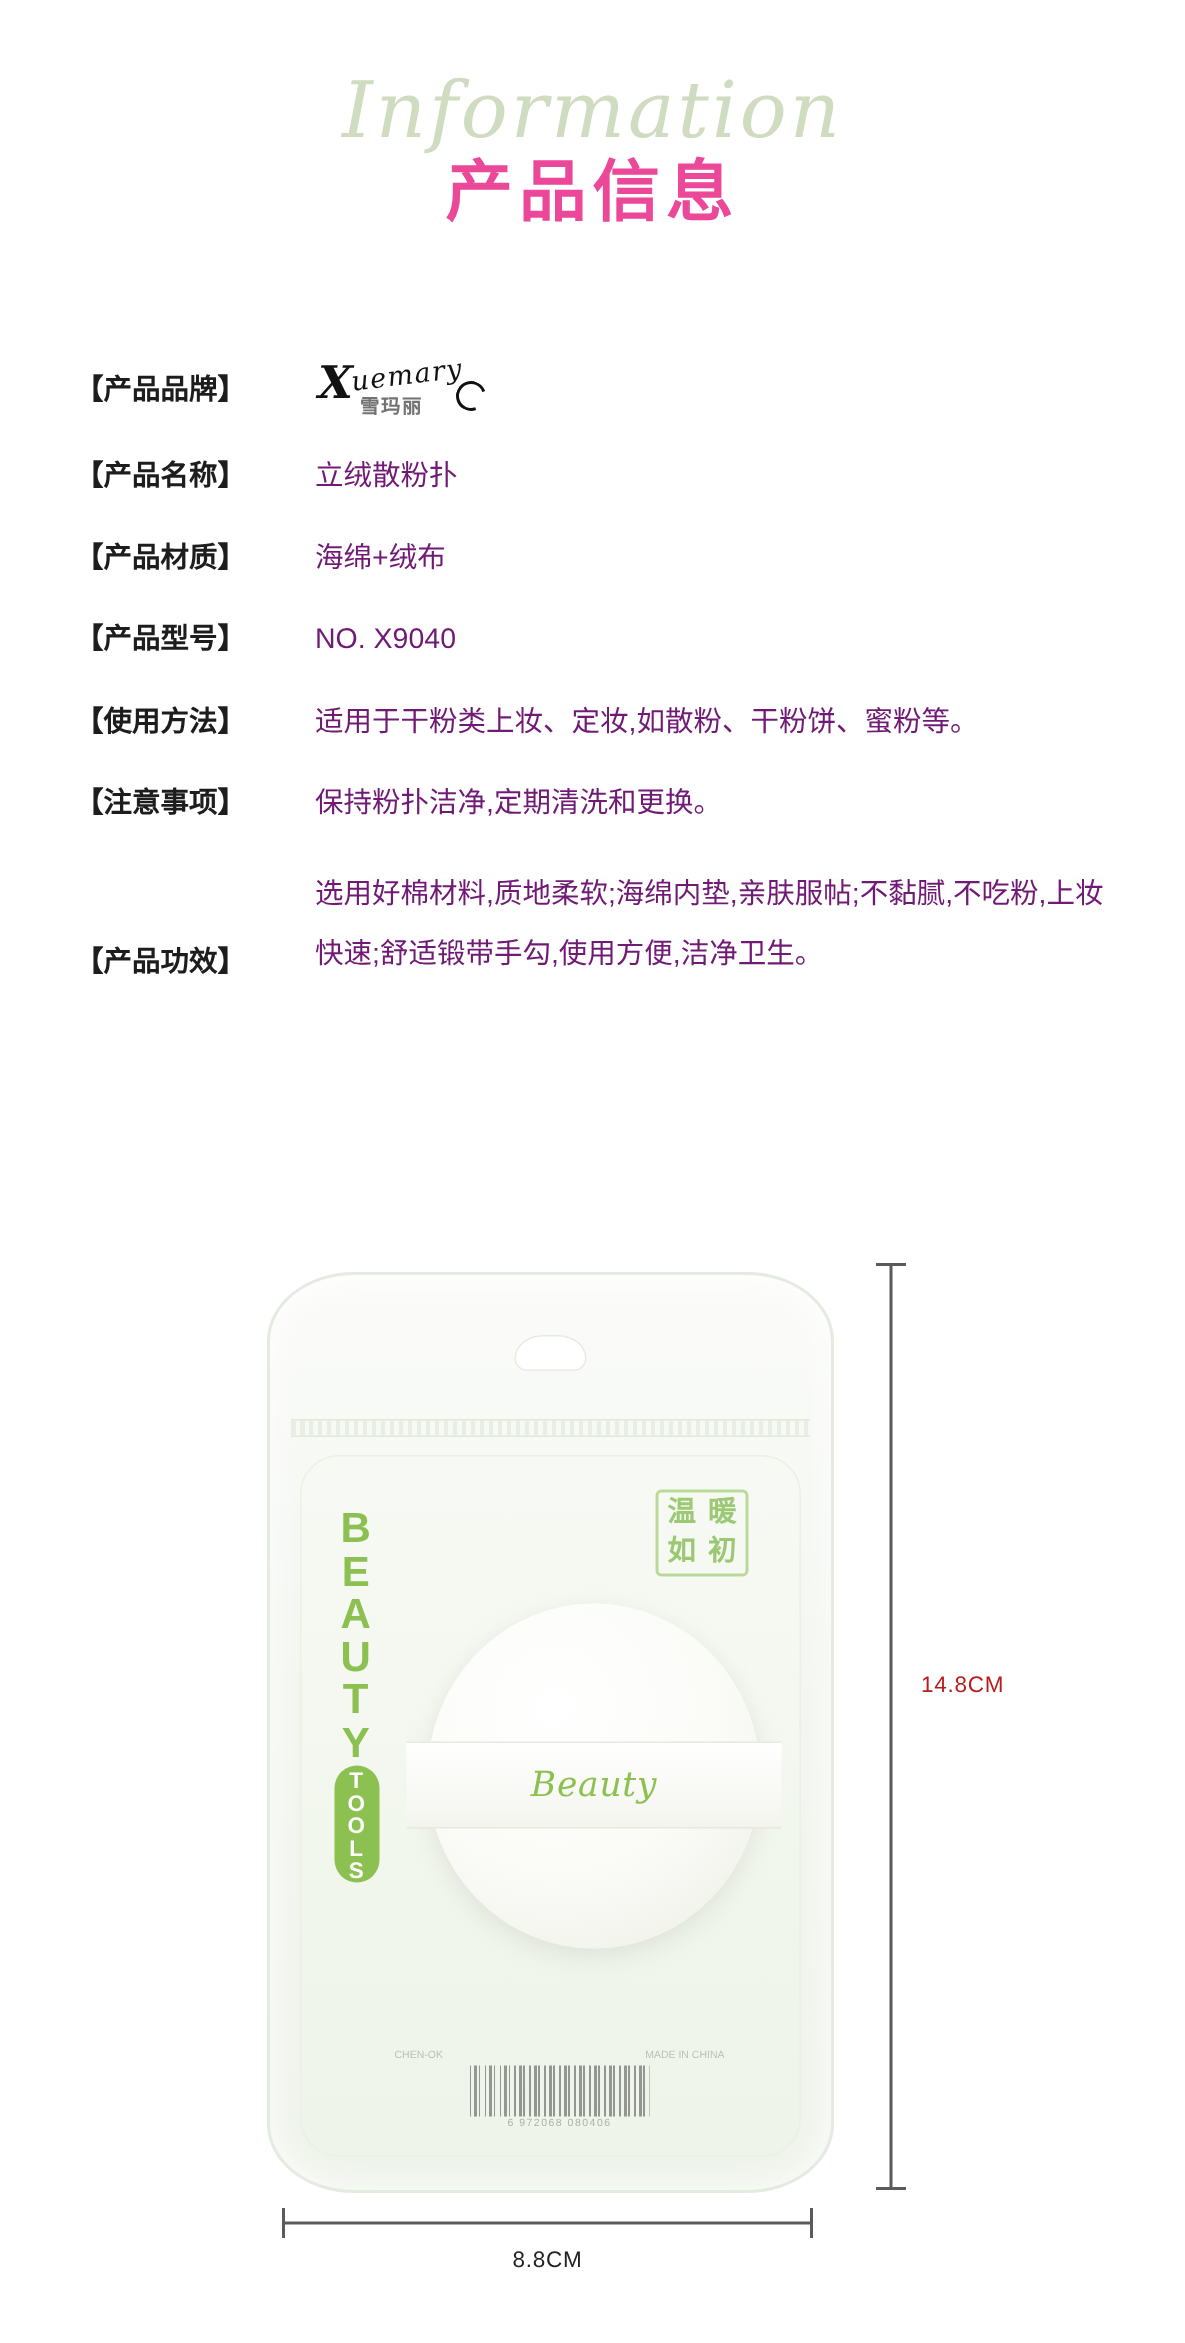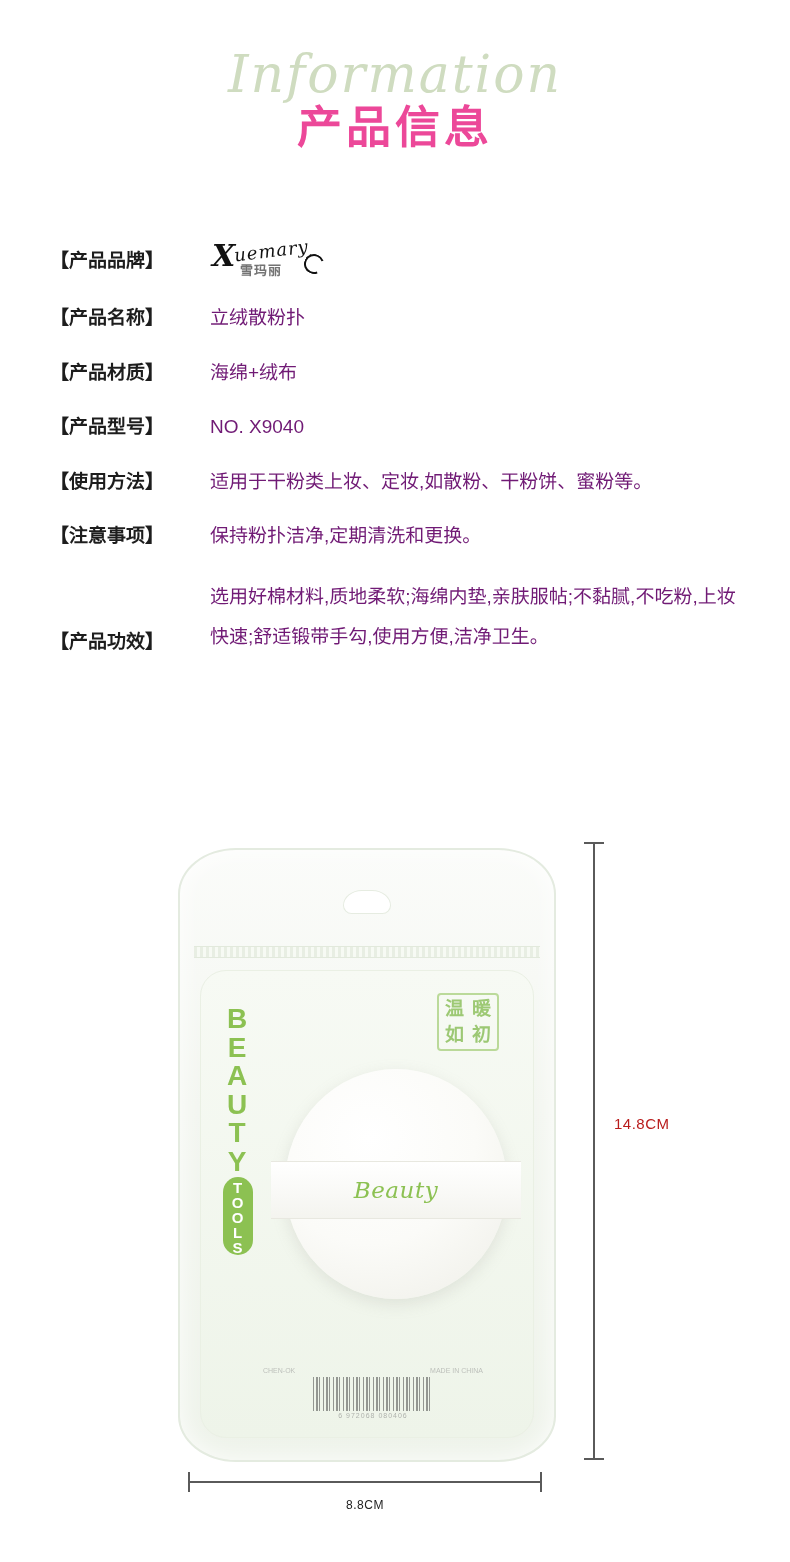--- a/index.html
+++ b/index.html
@@ -348,21 +348,21 @@
     background: #5a5a5a;
   }
   .dim-h::before { left: 0; }
   .dim-h::after { right: 0; }
   .dim-h-label {
     position: absolute;
     left: 0;
     top: 678px;
     width: 730px;
     text-align: center;
-    font-size: 12px;
+    font-size: 15px;
     color: #222;
     letter-spacing: 0.5px;
   }
 </style>
 </head>
 <body>
 
 <div class="header">
   <div class="script-title">Information</div>
   <div class="cn-title">产品信息</div>

